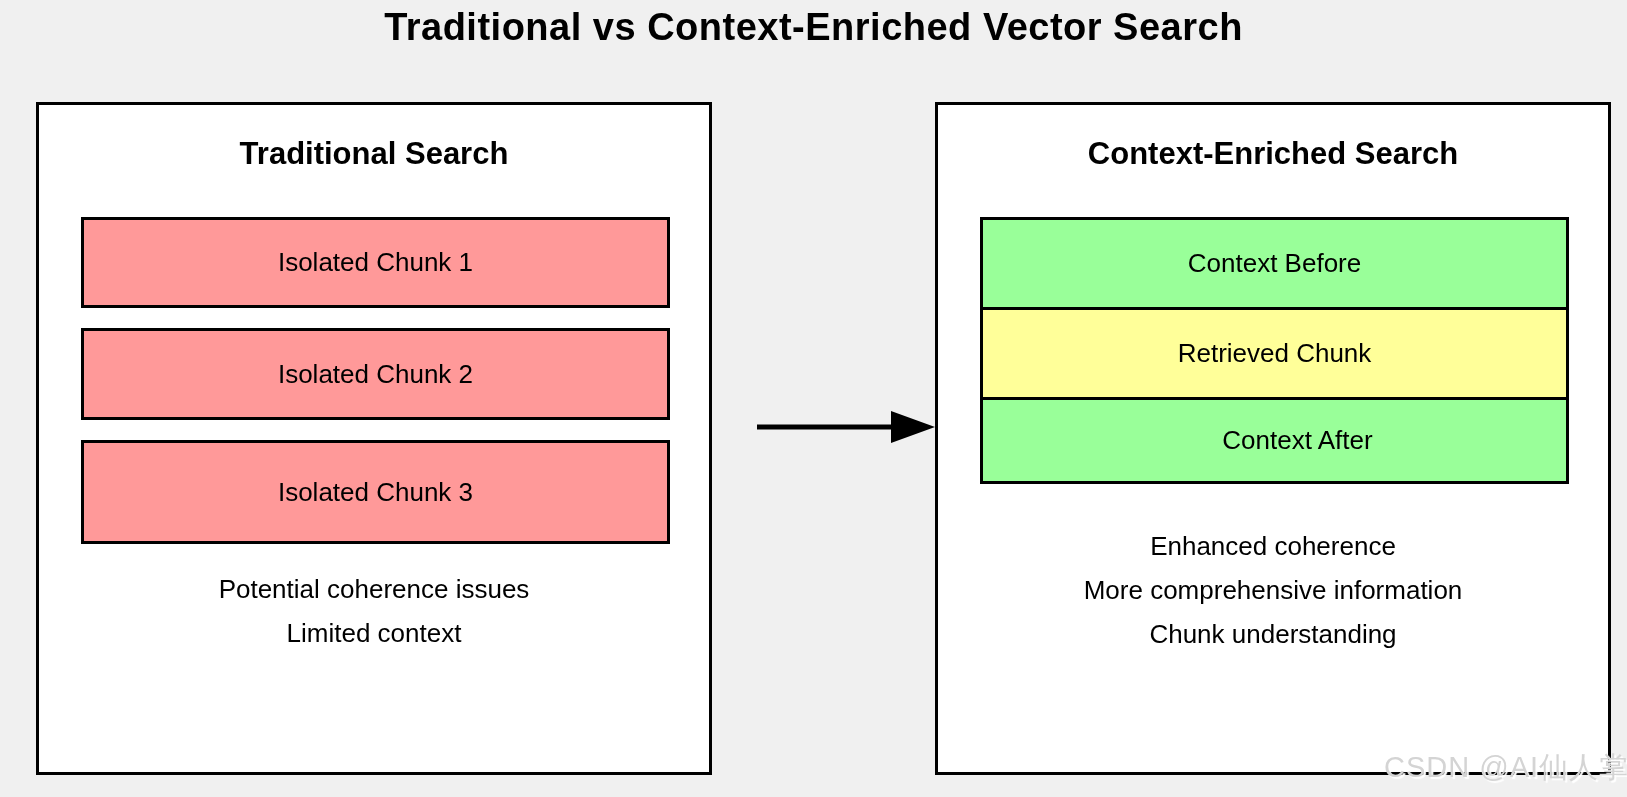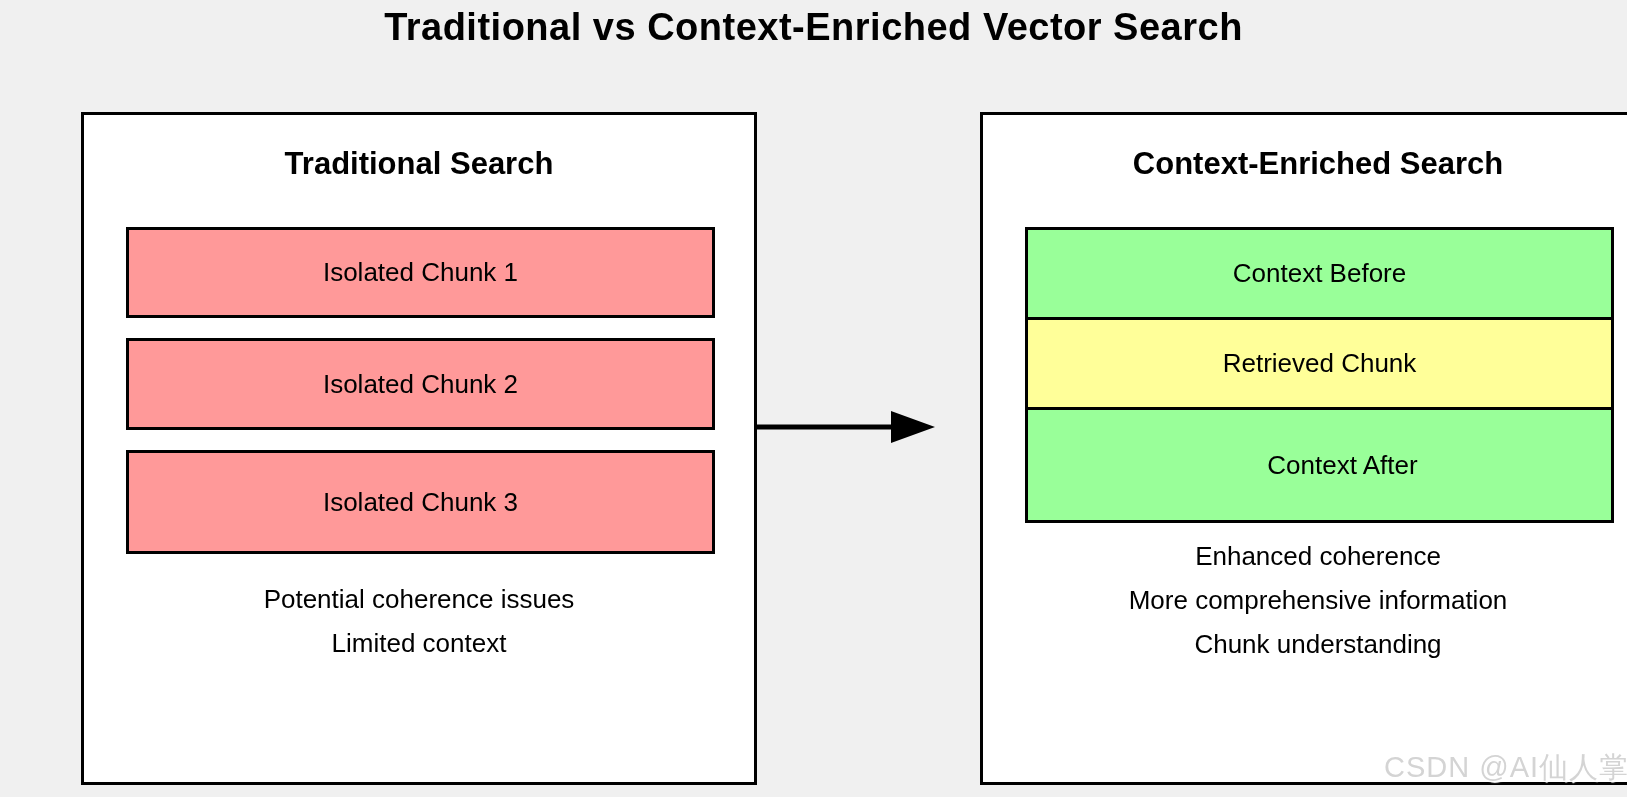--- a/index.html
+++ b/index.html
@@ -24,26 +24,25 @@
   .diagram-title {
     position: absolute;
     top: 6px; left: 0; width: 1627px;
     text-align: center;
     font-size: 38px;
     font-weight: bold;
     letter-spacing: 0.5px;
   }
   .panel {
     position: absolute;
-    top: 112px;
+    top: 102px;
     width: 676px;
     height: 673px;
     background: var(--panel-bg);
     border: 3px solid var(--border);
-    margin-left: 45px;
   }
   .panel-left  { left: 36px; }
   .panel-right { left: 935px; }
   .panel-heading {
     position: absolute;
     top: 31px; left: 0; width: 100%;
     text-align: center;
     font-size: 31px;
     font-weight: bold;
   }
@@ -60,21 +59,21 @@
   
   .chunk-pink { background: var(--isolated-chunk); }
   .chunk-1 { top: 112px; height: 91px; justify-content: center; }
   .chunk-2 { top: 223px; height: 92px; }
   .chunk-3 { top: 335px; height: 104px; }
   
   .chunk-green  { background: var(--context); }
   .chunk-yellow { background: var(--retrieved); }
   .stack-1 { top: 112px; height: 93px; }
   .stack-2 { top: 202px; height: 93px; }
-  .stack-3 { top: 292px; height: 116px; padding-left: 46px; }
+  .stack-3 { top: 292px; height: 87px; padding-left: 46px; }
   .notes {
     position: absolute;
     left: 0; width: 100%;
     text-align: center;
     font-size: 26px;
     line-height: 44px;
   }
   .notes-left  { top: 462px; }
   .notes-right { top: 419px; }
   .flow-arrow {

